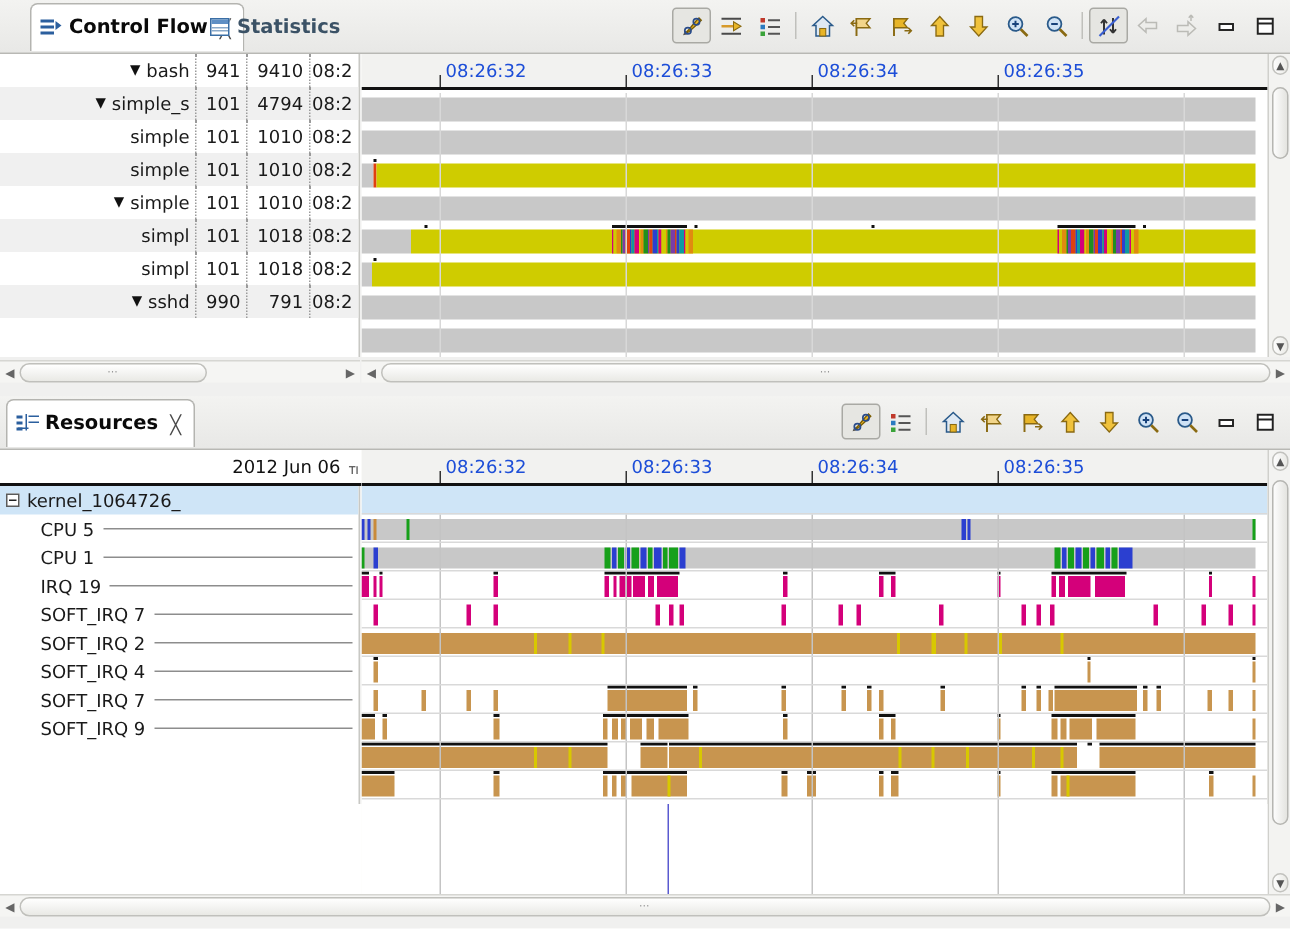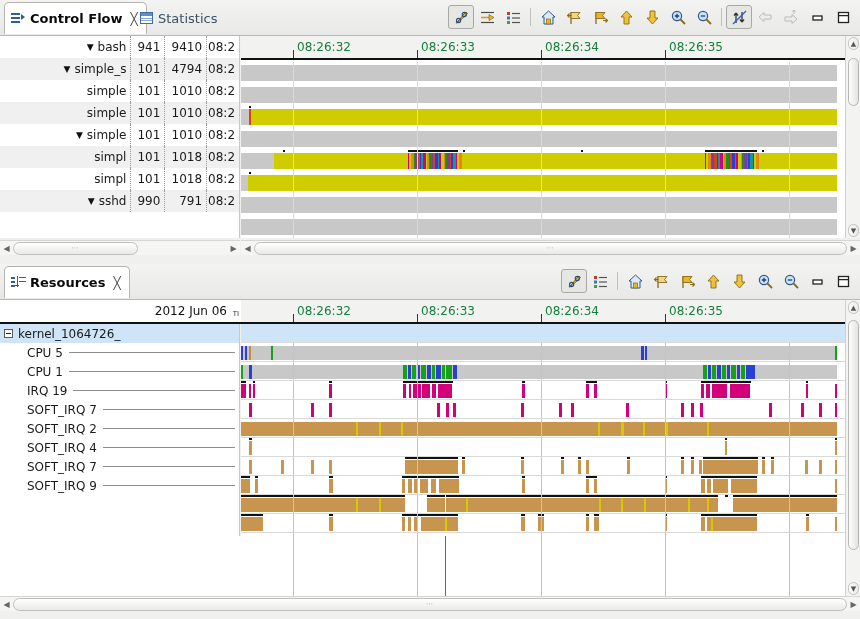--- a/index.html
+++ b/index.html
@@ -20,20 +20,21 @@
     background: linear-gradient(#f3f3f1, #e8e8e6);
     border-bottom: 1px solid #b8b8b4;
   }
   .tab {
     position: absolute; top: 2px; height: 32px;
     display: flex; align-items: center; gap: 5px;
     padding: 0 8px 0 6px;
     font-size: 13px;
     border-top-left-radius: 5px; border-top-right-radius: 5px;
     cursor: default;
+    font-weight: bold;
   }
   .tab.active {
     background: #ffffff;
     border: 1px solid #b4b4b0; border-bottom: none;
     color: #0a0a0a; font-weight: bold;
   }
   .tab.inactive { color: #3b5266; }
   .tab .label { white-space: nowrap; }
   .tab .closex {
     font-size: 12px; color: #4a4a4a; margin-left: 3px; line-height: 1;
@@ -110,21 +111,21 @@
   .tdcell { height:22px; display:flex; align-items:center; padding:0 4px;
             overflow:hidden; white-space:nowrap; border-right:1px dotted #9a9a9a; }
   .tdcell.name { justify-content:flex-end; border-right:1px dotted #9a9a9a; }
   .tdcell.num  { justify-content:flex-end; }
   .arrow { font-size:9px; color:#111; margin-right:4px; }
 
   
   #cfTime { position:absolute; left:241px; top:36px; right:0; height:202px; background:#fff; overflow:hidden;}
   .ruler { position:absolute; left:0; right:0; top:0; height:24px;
            background:#f2f2f0; border-bottom:2px solid #111; }
-  .ruler .lbl { position:absolute; top:4px; font-size:12px; color:#15803d; }
+  .ruler .lbl { position:absolute; top:4px; font-size:12px; color:#1d4ed8; }
   .ruler .tick { position:absolute; bottom:0; width:1px; height:8px; background:#333; }
 
   .tlrows { position:absolute; left:0; right:0; top:26px; bottom:0; }
   .tlrow  { position:absolute; left:0; right:0; height:22px; }
   .tlstate{ position:absolute; top:3px; height:16px; }
   .gridv  { position:absolute; top:0; bottom:0; width:1px; background:#cfcfcf; }
   .evmark { position:absolute; top:0px; height:2px; background:#111; }
 
   
   .vscroll {
@@ -167,21 +168,21 @@
   #resTime { position:absolute; background:#fff; overflow:hidden; }
 
   .statusbar { position:absolute; left:0; bottom:0; width:280px; height:6px; background:#f0f0ef; }
 </style>
 </head>
 <body>
 
 <div id="app">
 
   <div class="tabbar">
-    <div class="tab active" id="tab0" style="left:4px;">
+    <div class="tab active" id="tab0" style="left:20px;">
       <span class="ico-cf">
           <i></i>
           <i></i>
           <i></i>
           <b></b>
         </span>
       <span class="label">Control Flow</span>
       <span class="closex">╳</span>
     </div>
     <div class="tab inactive" id="tab1" style="left:134px;">

